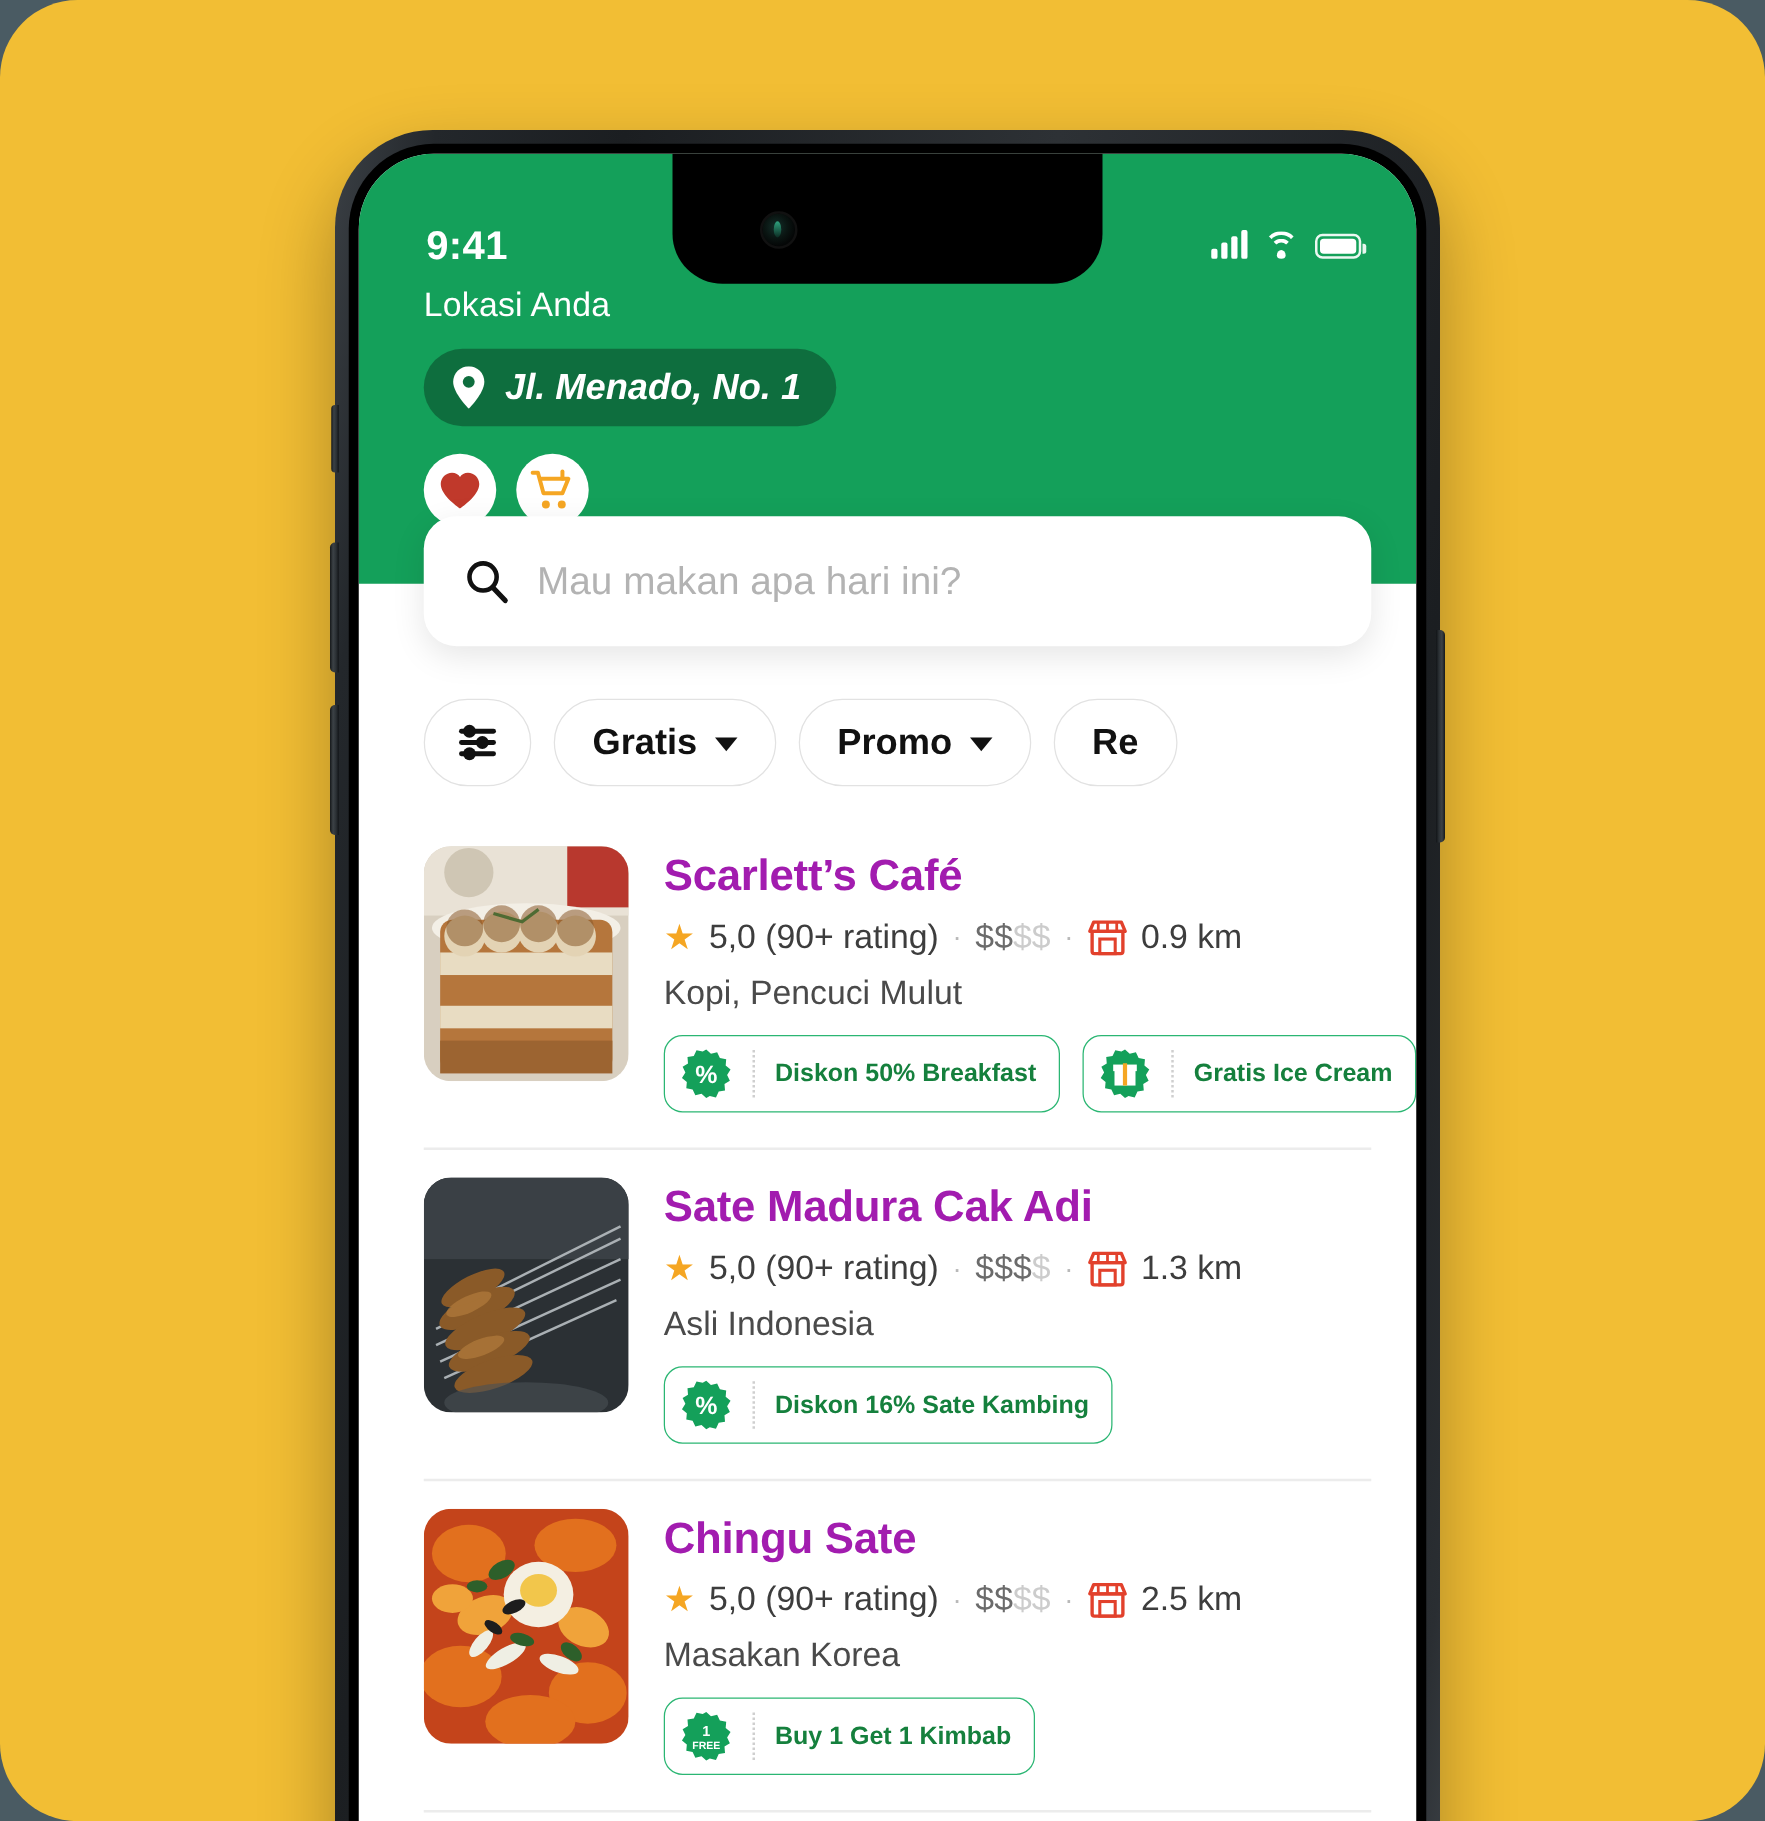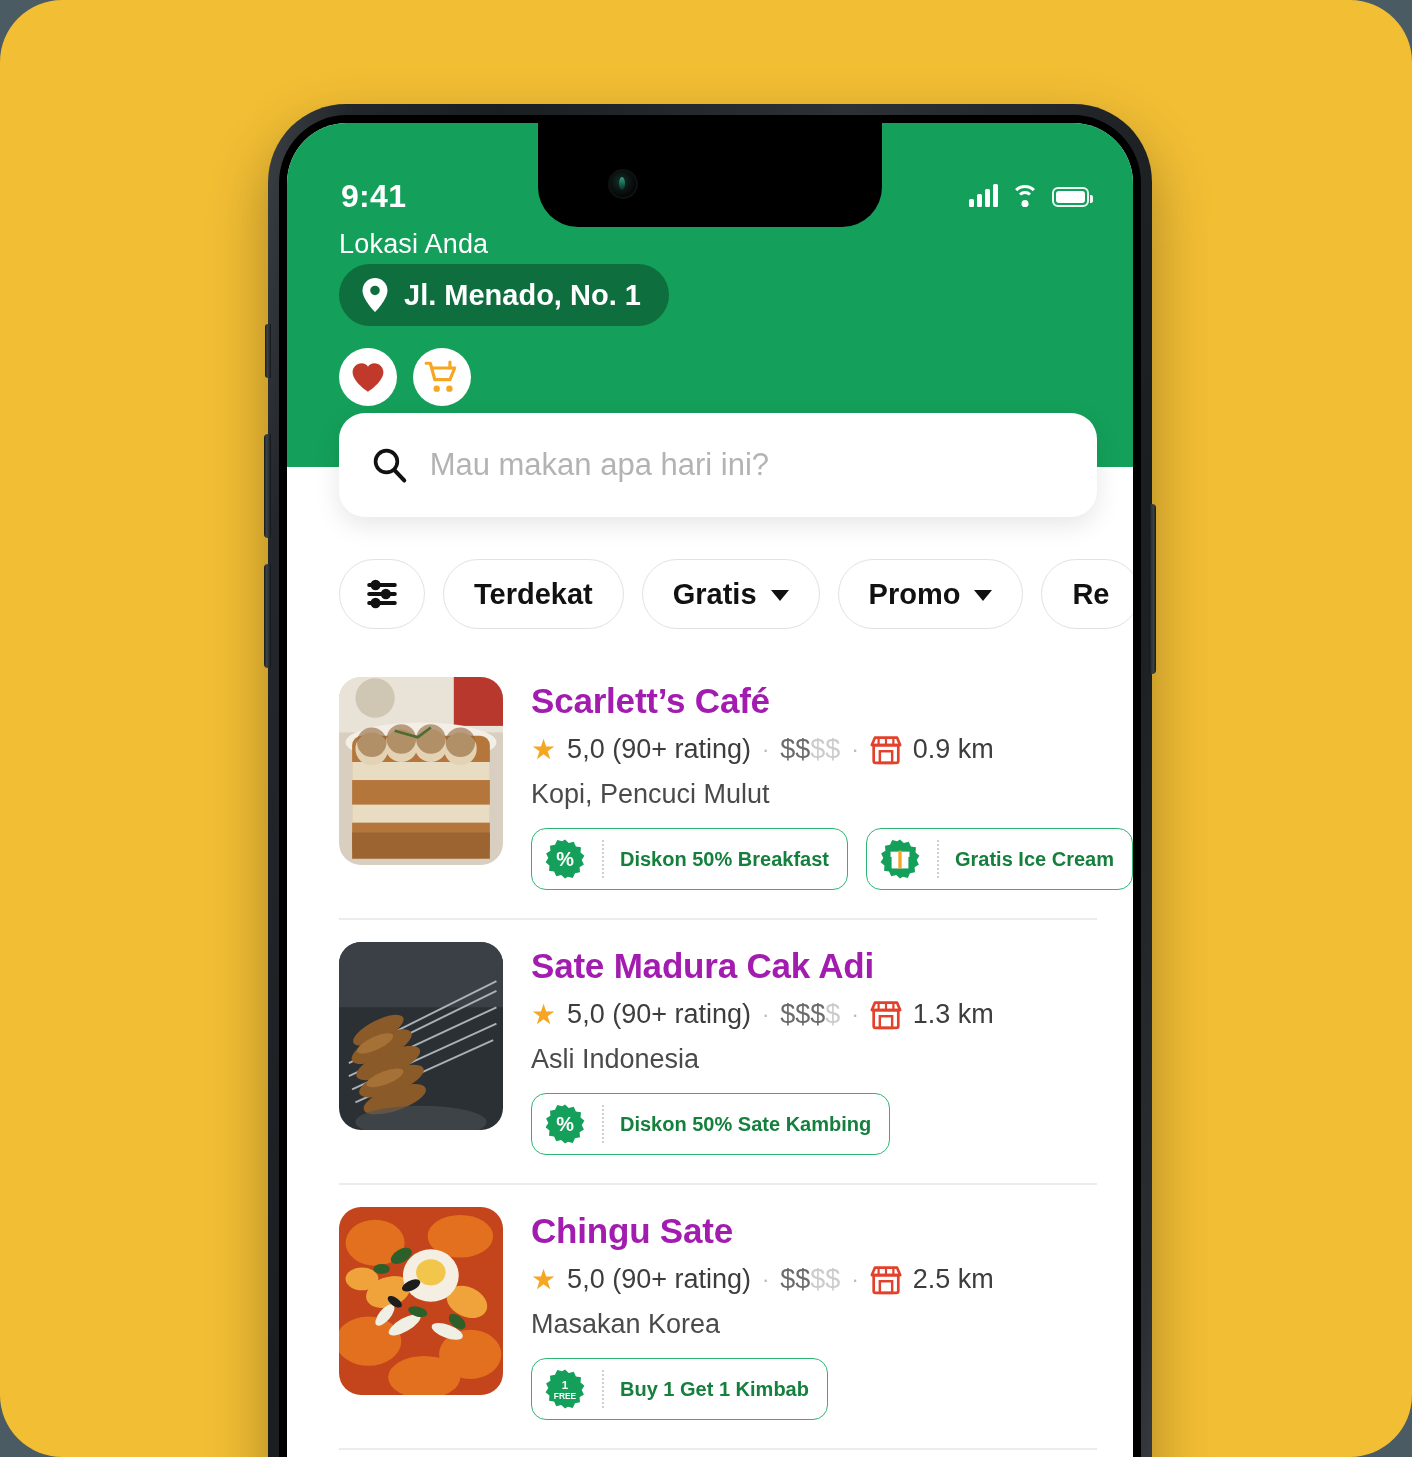--- a/index.html
+++ b/index.html
@@ -100,24 +100,25 @@
 
   .battery { position:relative; width:37px; height:20px; border:2.4px solid rgba(255,255,255,.92);
              border-radius:6px; }
   .battery::before { content:""; position:absolute; inset:2px; background:#fff; border-radius:3px; }
   .battery::after { content:""; position:absolute; right:-6px; top:6px; width:3.5px; height:8px;
                     background:rgba(255,255,255,.9); border-radius:0 2px 2px 0; }
 
   #loc-row { display:flex; align-items:flex-start; justify-content:space-between; padding:14px 44px 0 52px;flex-direction:column; }
   #loc-label { color:#fff; font-size:27px; font-weight:500; letter-spacing:.2px; }
   #loc-pill {
-    margin-top:4px;
+    margin-top:19px;
     display:inline-flex; align-items:center; gap:15px;
     background:#0E6E3E; border-radius:34px;
     padding:14px 28px 14px 22px;
+    font-style:italic;
   }
   #loc-text { color:#fff; font-size:29px; font-weight:700; white-space:nowrap; }
 
   #head-actions { display:flex; gap:16px; margin-top:22px; }
   .circ-btn {
     width:58px; height:58px; border-radius:50%;
     background:#fff; display:flex; align-items:center; justify-content:center;
   }
 
   
@@ -263,23 +264,20 @@
               <path d="M4 7h20"></path>
                 <path d="M4 14h20"></path>
                 <path d="M4 21h20"></path>
             </g>
             <circle cx="9" cy="7" r="4" fill="#111"></circle>
             <circle cx="17" cy="14" r="4" fill="#111"></circle>
             <circle cx="9" cy="21" r="4" fill="#111"></circle>
           </svg>
         </div>
 
-        <div class="chip">
-          <span>Terdekat</span>
-        </div>
 
         <div class="chip">
           <span>Gratis</span>
           <span class="chev"></span>
         </div>
 
         <div class="chip">
           <span>Promo</span>
           <span class="chev"></span>
         </div>
@@ -402,21 +400,21 @@
               <span>1.3 km</span>
             </div>
             <div class="cat">Asli Indonesia</div>
             <div class="promos">
               <div class="promo">
                 <svg class="badge-svg" viewBox="0 0 40 40">
                   <path d="M20 1.5l3.6 3.2 4.7-1.1 2.1 4.4 4.8.9-.4 4.8 3.7 3.1-2.6 4.1 2.1 4.4-4.1 2.6.4 4.8-4.8.9-2.1 4.4-4.7-1.1L20 38.5l-3.6-3.2-4.7 1.1-2.1-4.4-4.8-.9.4-4.8-3.7-3.1 2.6-4.1-2.1-4.4 4.1-2.6-.4-4.8 4.8-.9 2.1-4.4 4.7 1.1z" fill="#14A05A"></path>
                   <text x="20" y="27" font-family="Liberation Sans, sans-serif" font-size="19" font-weight="bold" fill="#fff" text-anchor="middle">%</text>
                 </svg>
                 <span class="dash"></span>
-                <span class="ptxt">Diskon 50% Sate Kambing</span>
+                <span class="ptxt">Diskon 16% Sate Kambing</span>
               </div>
             </div>
           </div>
         </div>
         <div class="divider"></div>
 
         <div class="card">
           <div class="thumb">
             <svg viewBox="0 0 100 115" preserveAspectRatio="xMidYMid slice">
               <rect width="100" height="115" fill="#c4441b"></rect>

